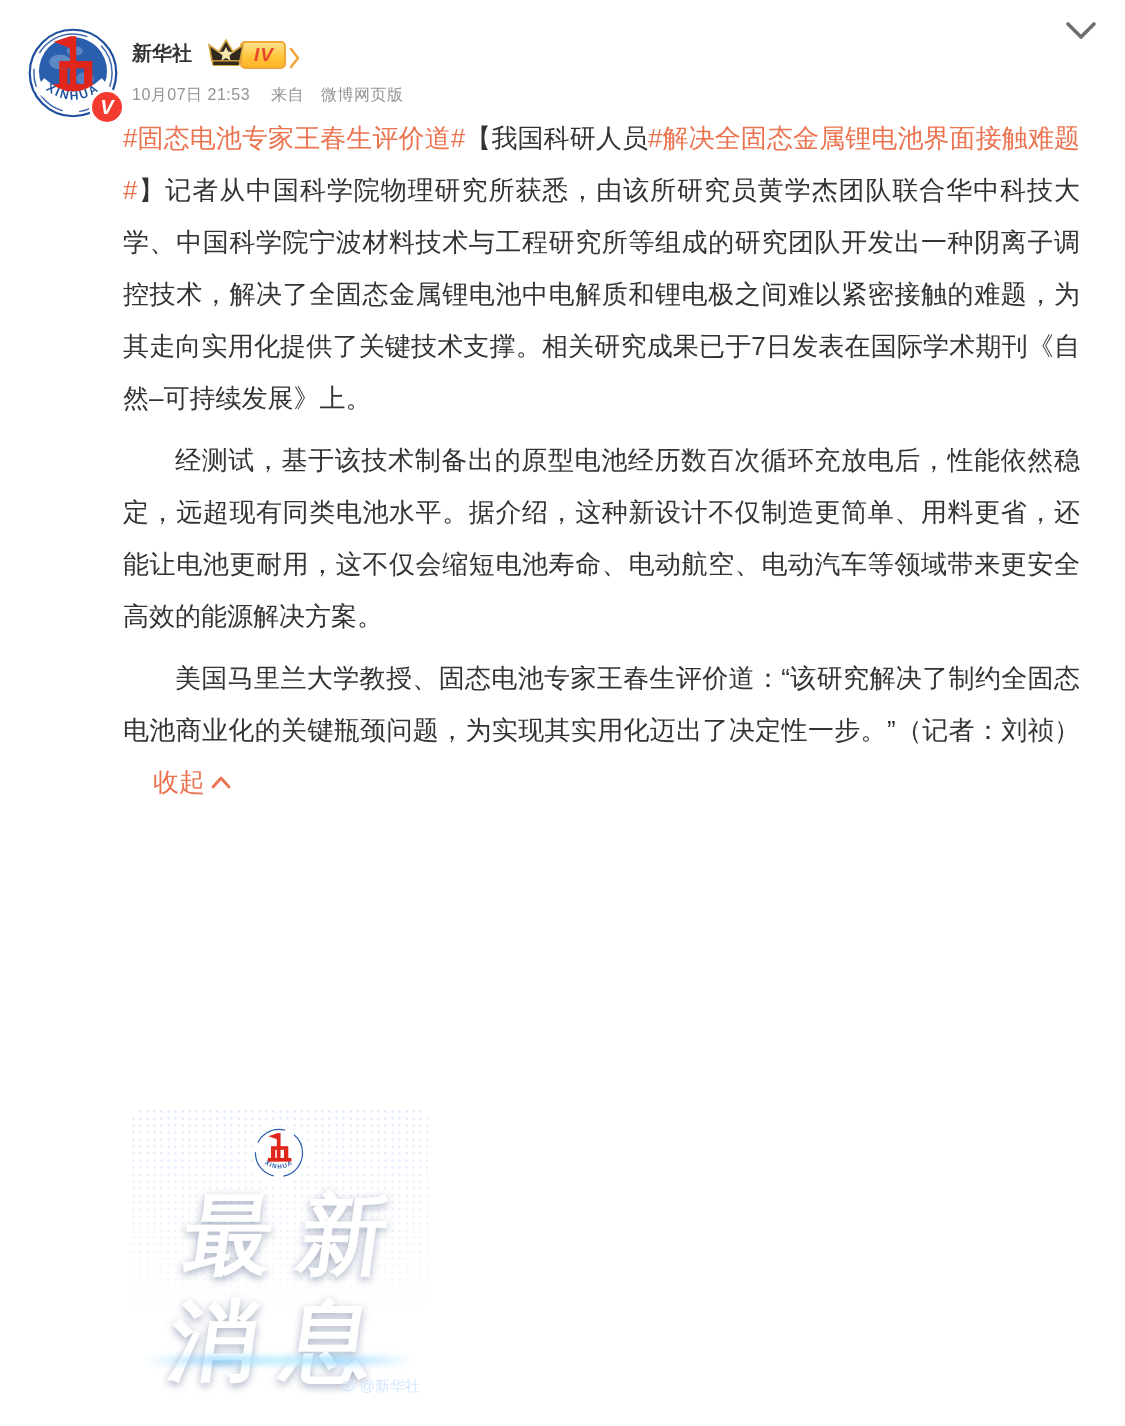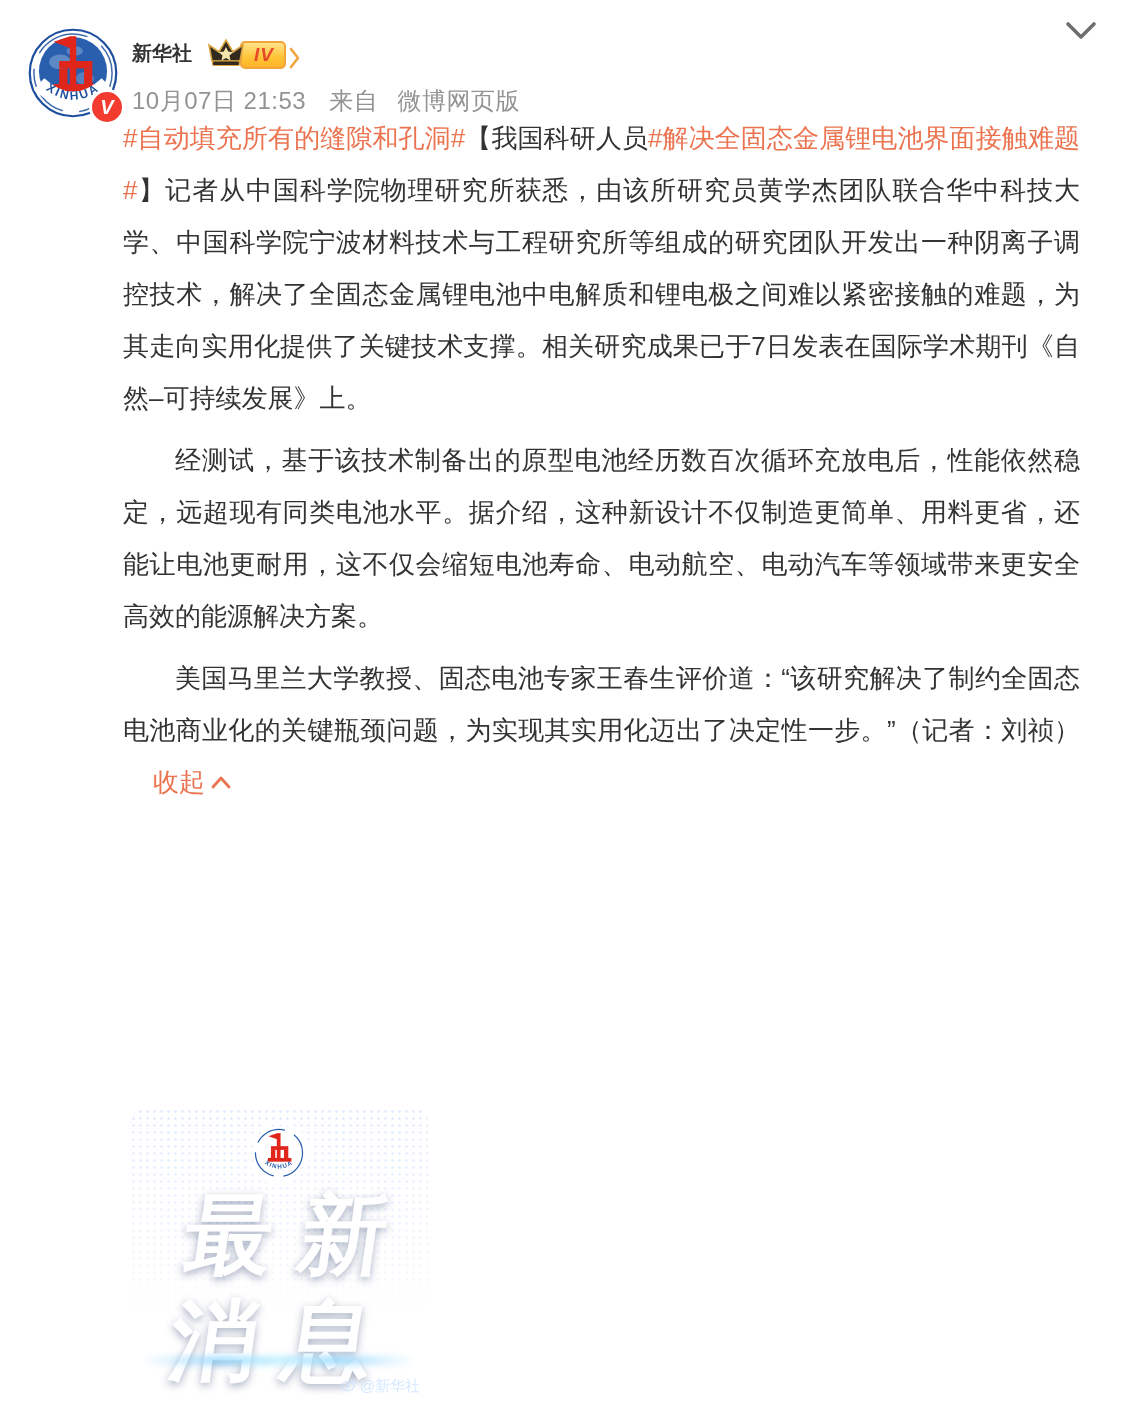--- a/index.html
+++ b/index.html
@@ -30,21 +30,21 @@
   .vip { display:inline-flex; align-items:flex-end; margin-left:14px; cursor:pointer; }
   .vip .crown { width:40px; height:32px; margin-right:-6px; position:relative; z-index:2; }
   .vip-pill {
     height:28px; padding:0 10px 0 12px;
     background:linear-gradient(180deg,#ffe289 0%,#ffc437 60%,#ffb42a 100%);
     border:2px solid #f1a63c; border-radius:5px;
     color:#e8472a; font-weight:800; font-style:italic; font-size:19px;
     display:inline-flex; align-items:center; letter-spacing:1px;
   }
   .vip-tail { width:12px; height:22px; margin-left:3px; }
-  .time-row { margin-top:16px; font-size:24px; color:#939393; letter-spacing:0.5px; }
+  .time-row { margin-top:16px; font-size:16px; color:#939393; letter-spacing:0.5px; }
   .time-row .sep { margin-left:16px; }
   .time-row .src { margin-left:12px; cursor:pointer; }
   .top-chevron { position:absolute; top:20px; right:28px; width:32px; height:22px; cursor:pointer; }
 
   
   .content {
     position:absolute; top:112px; left:123px; right:45px;
     font-size:26px; line-height:52px; color:#333;
     text-align:justify;
   }
@@ -148,21 +148,21 @@
       <div class="time-row">
         <span>10月07日 21:53</span>
         <span class="sep">来自</span>
         <span class="src">微博网页版</span>
       </div>
     </div>
   </div>
 
   <div class="content">
     <p class="para">
-      <a class="hashtag">#自动填充所有的缝隙和孔洞#</a><span>【我国科研人员</span><a class="hashtag">#解决全固态金属锂电池界面接触难题#</a><span>】记者从中国科学院物理研究所获悉，由该所研究员黄学杰团队联合华中科技大学、中国科学院宁波材料技术与工程研究所等组成的研究团队开发出一种阴离子调控技术，解决了全固态金属锂电池中电解质和锂电极之间难以紧密接触的难题，为其走向实用化提供了关键技术支撑。相关研究成果已于7日发表在国际学术期刊《自然–可持续发展》上。</span>
+      <a class="hashtag">#固态电池专家王春生评价道#</a><span>【我国科研人员</span><a class="hashtag">#解决全固态金属锂电池界面接触难题#</a><span>】记者从中国科学院物理研究所获悉，由该所研究员黄学杰团队联合华中科技大学、中国科学院宁波材料技术与工程研究所等组成的研究团队开发出一种阴离子调控技术，解决了全固态金属锂电池中电解质和锂电极之间难以紧密接触的难题，为其走向实用化提供了关键技术支撑。相关研究成果已于7日发表在国际学术期刊《自然–可持续发展》上。</span>
     </p>
     <p class="para indent"><span>经测试，基于该技术制备出的原型电池经历数百次循环充放电后，性能依然稳定，远超现有同类电池水平。据介绍，这种新设计不仅制造更简单、用料更省，还能让电池更耐用，这不仅会缩短电池寿命、电动航空、电动汽车等领域带来更安全高效的能源解决方案。</span></p>
     <p class="para indent">
       <span>美国马里兰大学教授、固态电池专家王春生评价道：“该研究解决了制约全固态电池商业化的关键瓶颈问题，为实现其实用化迈出了决定性一步。”（记者：刘祯）</span><a class="collapse-link"><span>收起</span><svg viewBox="0 0 20 14">
             <polyline points="2,12 10,3 18,12" fill="none" stroke="#eb7350" stroke-width="2.8" stroke-linecap="round" stroke-linejoin="round"></polyline>
           </svg></a>
     </p>
   </div>
 
   <div class="news-image">

